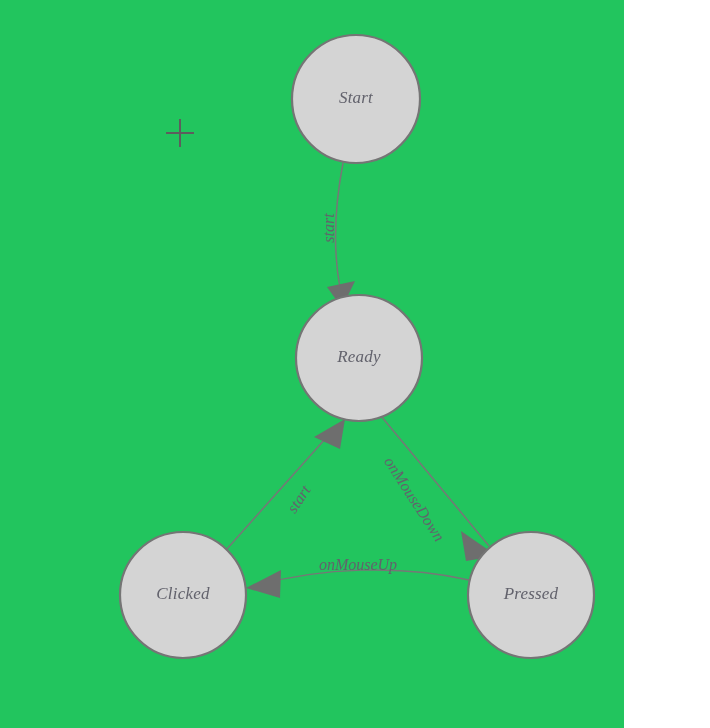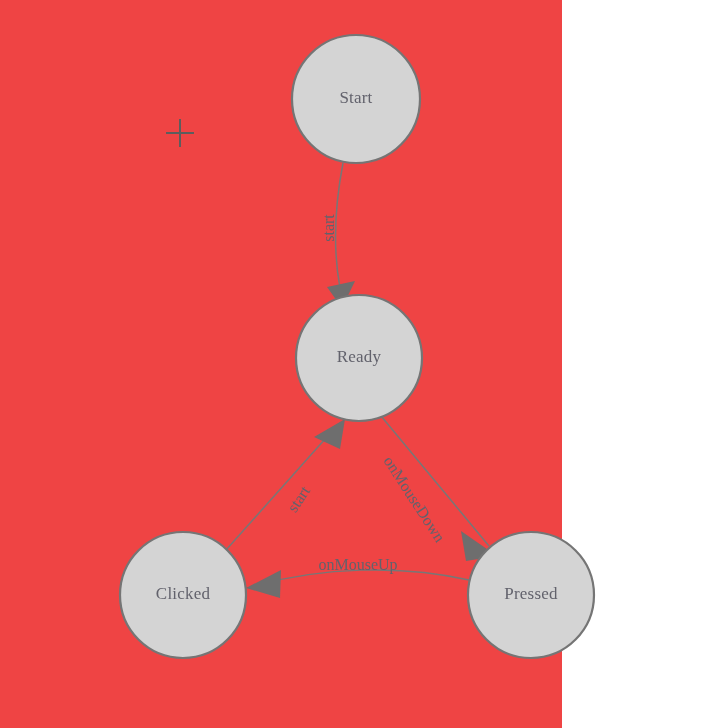--- a/index.html
+++ b/index.html
@@ -9,23 +9,24 @@
     background: #ffffff;
   }
   body {
     width: 710px;
     height: 728px;
     font-family: "Liberation Serif", "DejaVu Serif", serif;
     overflow: hidden;
   }
   #diagram-canvas {
     position: relative;
-    width: 562px;
+    width: 624px;
     height: 728px;
-    background: #ef4444;
+    background: #22c55e;
+    font-style: italic;
   }
   svg#graph {
     display: block;
     width: 710px;
     height: 728px;
   }
   .node-circle {
     fill: #d4d4d4;
     stroke: #757575;
     stroke-width: 2.2;

